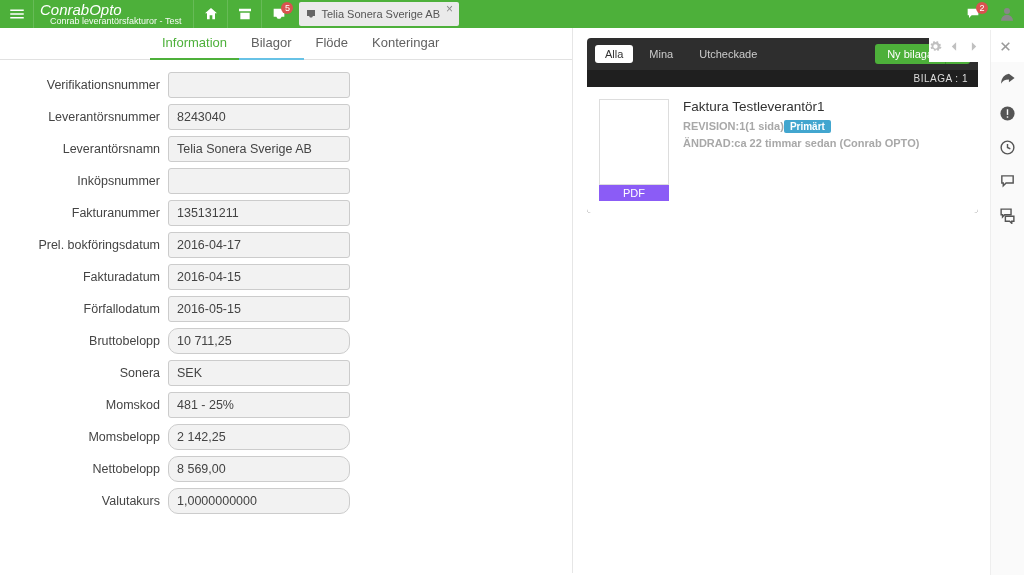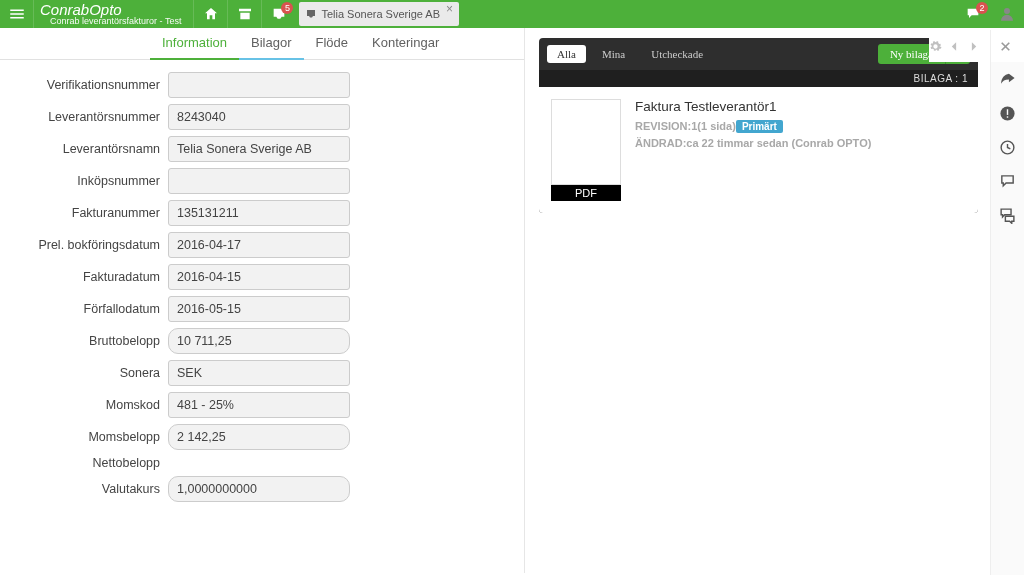--- a/index.html
+++ b/index.html
@@ -18,47 +18,47 @@
   .badge { position:absolute; top:2px; right:2px; background:#d9534f; color:#fff; font-size:9px; border-radius:7px; min-width:12px; height:12px; line-height:12px; text-align:center; padding:0 2px; }
   .doc-tab { margin-left:4px; display:flex; align-items:center; background:#eaeaea; color:#555; font-size:11px; padding:0 6px; position:relative; height:24px; align-self:center; border-radius:2px;}
   .doc-tab svg { width:12px; height:12px; fill:#666; margin-right:4px; }
   .doc-tab .close-x { margin-left:6px; font-size:12px; color:#888; cursor:pointer; position:relative; top:-5px;}
   .top-right { margin-left:auto; display:flex; align-items:stretch; }
   .user-btn { width:34px; display:flex; align-items:center; justify-content:center; cursor:pointer; }
   .user-btn svg { width:18px; height:18px; fill:#888; }
   
   
   .main { display:flex; height: calc(575px - 30px); }
-  .left-pane { width: 525px; display:flex; flex-direction:column; border-right:1px solid #e6e6e6; }
+  .left-pane { width: 573px; display:flex; flex-direction:column; border-right:1px solid #e6e6e6; }
   .tabs-row { height: 32px; display:flex; align-items:center; padding-left:150px; border-bottom:1px solid #e1e1e1; background:#fff; position:relative;}
   .tab { padding: 0 12px; height:32px; display:flex; align-items:center; font-size:13px; color:#616161; cursor:pointer; border-bottom:2px solid transparent;}
   .tab.active { color:#4db03a; border-bottom:2px solid #4db03a; }
   .tab.underline { border-bottom:2px solid #67c2e6; }
   
   .form-scroll { flex:1; overflow-y:auto; padding:12px 18px 8px 8px; position:relative;}
   .form-row { display:flex; align-items:center; margin-bottom:6px; }
   .form-label { width: 160px; text-align:right; font-size:12.5px; color:#444; padding-right:8px;}
   .form-input { flex:0 0 182px; height:26px; border:1px solid #ccc; border-radius:3px; background:#f2f2f2; padding:0 8px; font-size:12.5px; color:#444; }
   .form-input.right { text-align:left;border-radius:10px; }
   
   .right-pane { flex:1; position:relative; background:#fff; padding:10px 12px 10px 14px;}
   
   .attach-panel { background:#2e2e2e; border-radius:4px; overflow:hidden; }
-  .attach-head { display:flex; align-items:center; padding:6px 8px; gap:6px;font-family:Liberation Serif, serif; }
+  .attach-head { display:flex; align-items:center; padding:6px 8px; gap:6px; }
   .pill { font-size:11px; color:#ccc; padding:3px 10px; border-radius:3px; cursor:pointer;}
   .pill.active { background:#fff; color:#333; }
   .attach-head-right { margin-left:auto; display:flex; }
   .btn-green { background:#4db03a; color:#fff; font-size:11px; padding:4px 12px; border-radius:3px 0 0 3px; cursor:pointer; border-right:1px solid #3f9530;}
   .btn-green-caret { background:#4db03a; color:#fff; padding:4px 8px; border-radius:0 3px 3px 0; cursor:pointer; display:flex; align-items:center;}
   .btn-green-caret svg { width:8px; height:8px; fill:#fff; }
   .attach-sub { background:#1f1f1f; color:#ddd; font-size:10px; text-align:right; padding:3px 10px; letter-spacing:0.5px;}
   .attach-body { background:#fff; padding:12px; display:flex; gap:14px; }
   .thumb { width:70px; display:flex; flex-direction:column; }
   .thumb-box { width:70px; height:86px; border:1px solid #ddd; background:#fff; }
-  .thumb-label { background:#000000; color:#fff; font-size:11px; text-align:center; padding:2px 0;}
+  .thumb-label { background:#8b5cf6; color:#fff; font-size:11px; text-align:center; padding:2px 0;}
   .attach-meta { flex:1; font-size:12px; }
   .attach-title { color:#333; font-size:13.5px; margin-bottom:6px; }
   .meta-line { color:#a8a8a8; font-size:11px; margin-bottom:4px; display:flex; font-weight:bold;}
   .tag-primary { background:#42a6cf; color:#fff; font-size:10px; padding:1px 6px; border-radius:2px; }
   
   
   .action-col { width:34px; position:absolute; right:0; top:30px; bottom:0; border-left:1px solid #eee; background:#fafafa; display:flex; flex-direction:column; align-items:center; }
   .side-icon { width:34px; height:34px; display:flex; align-items:center; justify-content:center; cursor:pointer;}
   .side-icon svg { width:17px; height:17px; fill:#555;}
   
@@ -199,20 +199,21 @@
       <div class="form-row">
           <div class="form-label">Momskod</div>
           <input class="form-input" value="481 - 25%" style="">
         </div>
       <div class="form-row">
           <div class="form-label">Momsbelopp</div>
           <input class="form-input right" value="2 142,25" style="">
         </div>
       <div class="form-row">
           <div class="form-label">Nettobelopp</div>
+          <input class="form-input right" value="8 569,00" style="">
         </div>
       <div class="form-row">
           <div class="form-label">Valutakurs</div>
           <input class="form-input right" value="1,0000000000" style="">
         </div>
     </div>
   </div>
 
   <div class="right-pane">
     <div class="attach-panel">

